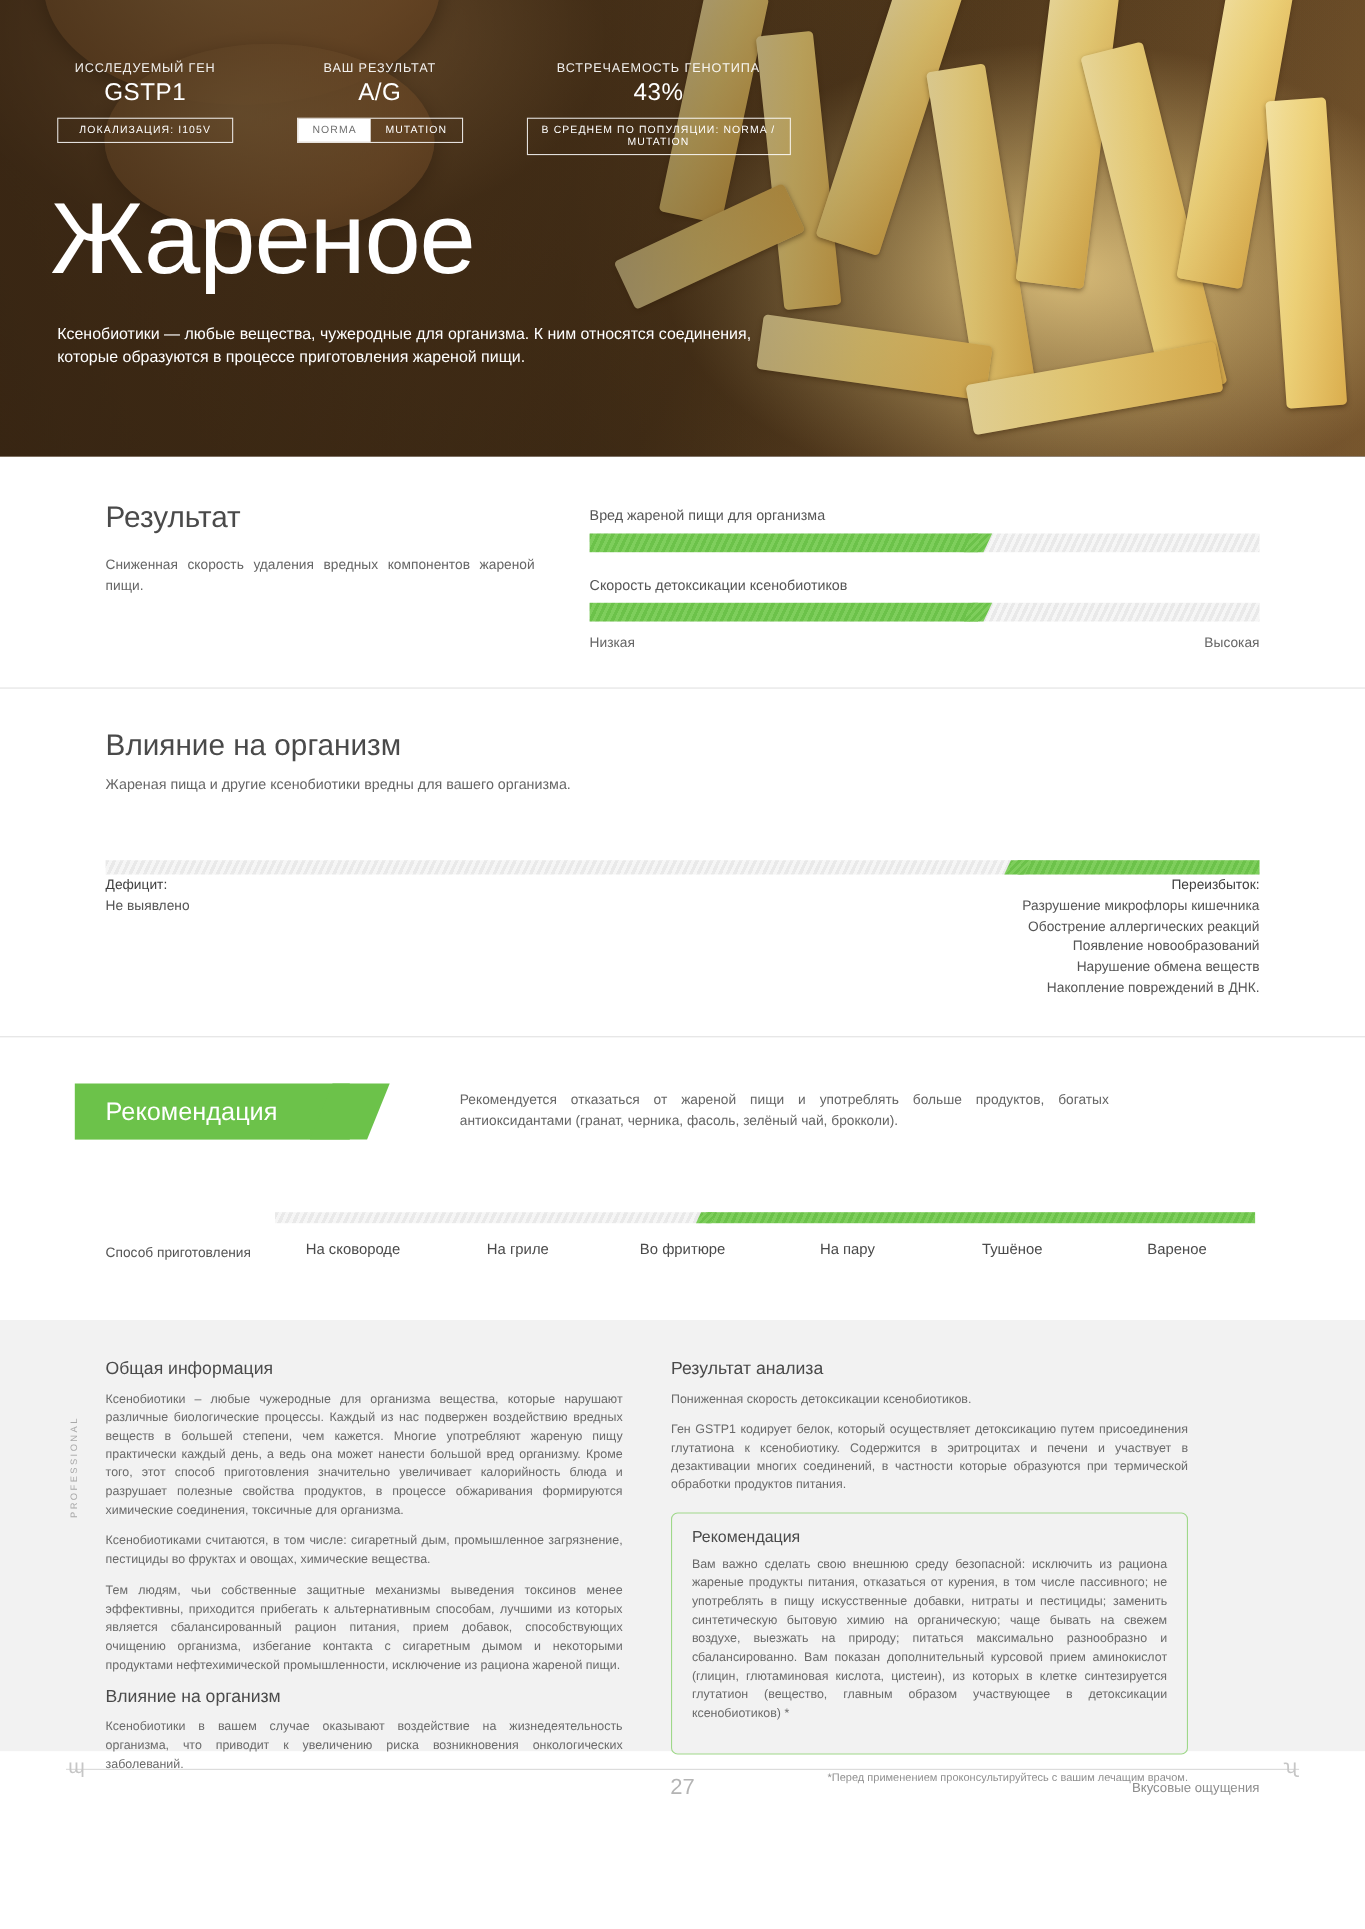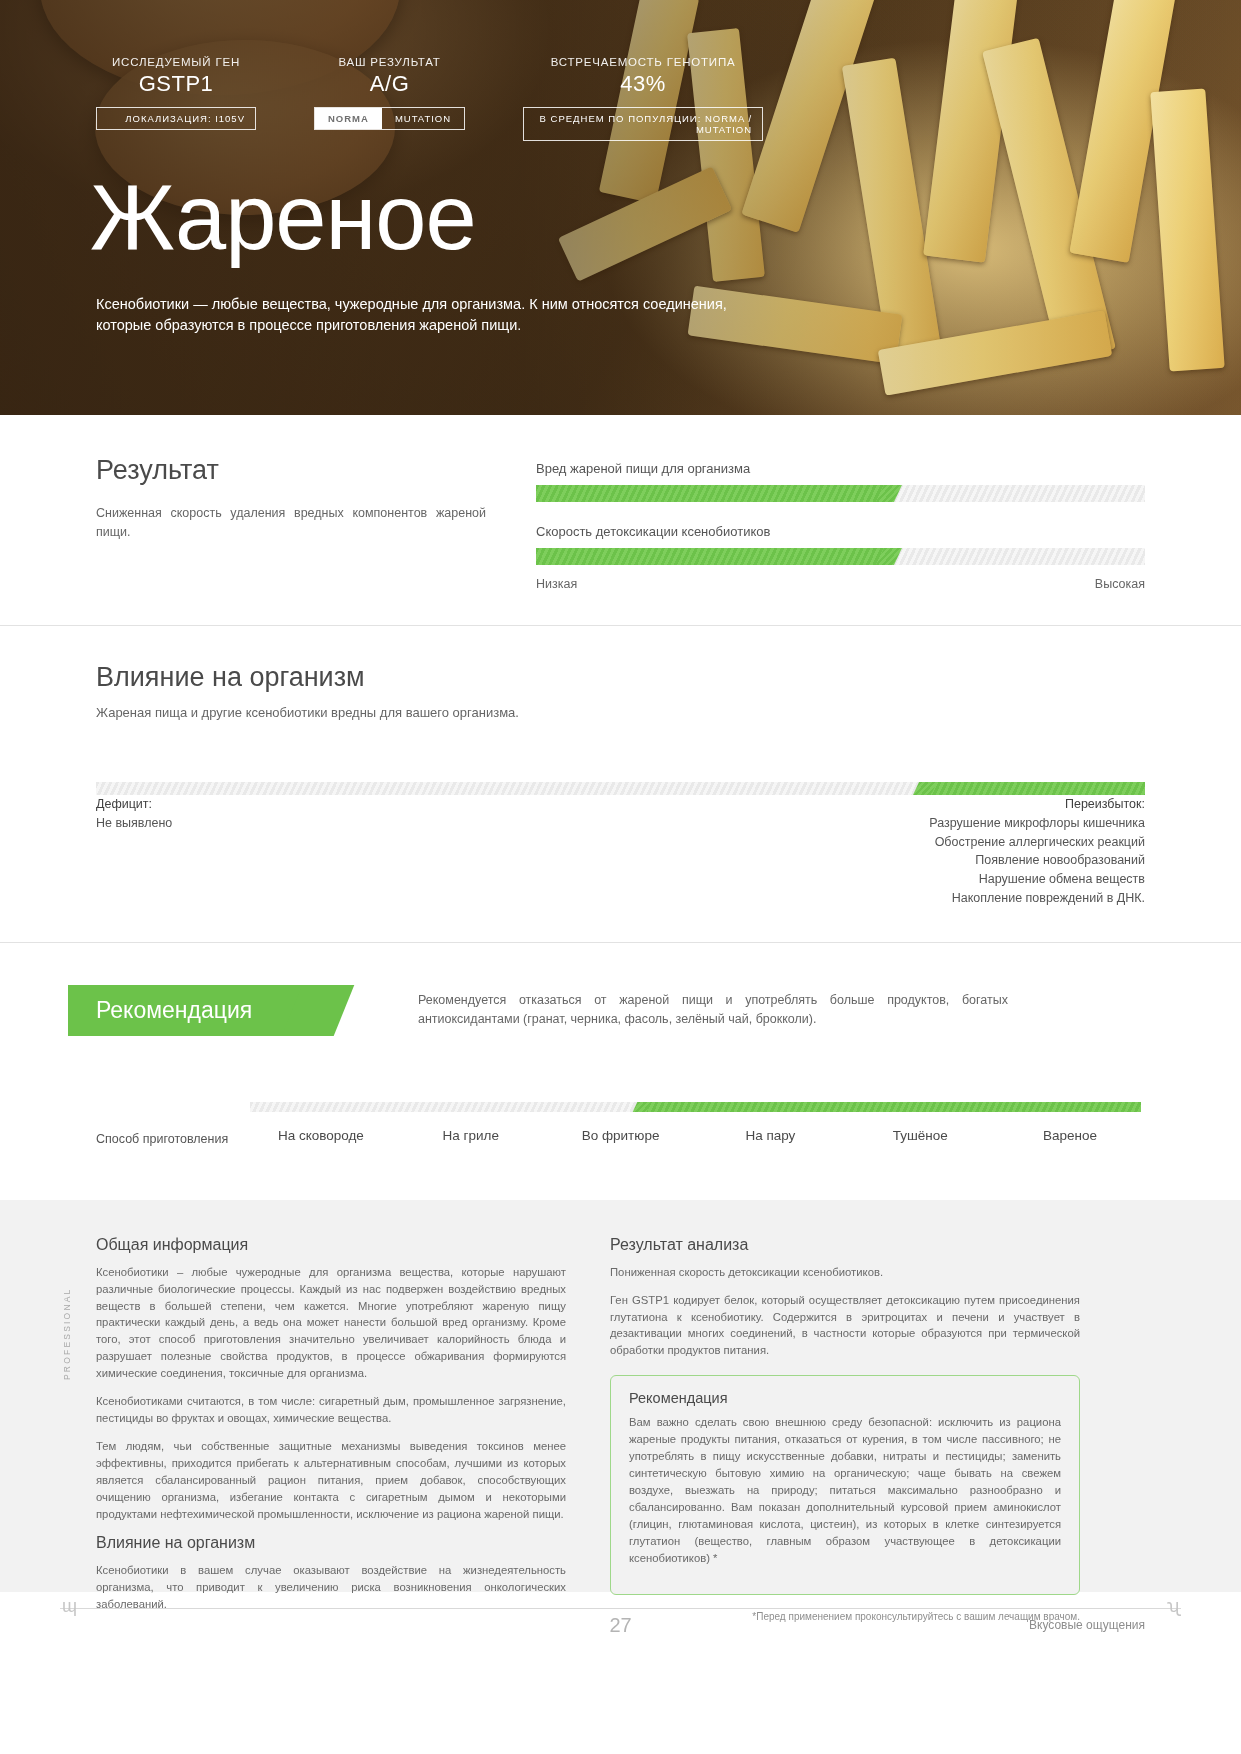--- a/index.html
+++ b/index.html
@@ -36,40 +36,40 @@
   .bun {
     position: absolute;
     border-radius: 50%;
     background: radial-gradient(ellipse at 40% 35%, #d8a86a, #b9824a 60%, #8b5d31 100%);
     box-shadow: 0 6px 18px rgba(30,15,5,.45);
   }
   .hero-shade {
     position: absolute; inset: 0;
     background: linear-gradient(to right, rgba(35,22,10,.72) 0%, rgba(38,24,11,.52) 42%, rgba(40,26,12,.12) 70%, rgba(40,26,12,0) 100%);
   }
-  .hero-inner { position: relative; z-index: 5; padding: 56px 0 0 96px; color: #fff; }
+  .hero-inner { position: relative; z-index: 5; padding: 56px 0 0 52px; color: #fff; }
 
   .gene-row { display: flex; align-items: flex-start; gap: 0; }
   .gene-col { margin-right: 58px; }
   .gene-col.c2 { margin-right: 58px; }
   .gene-label {
     font-size: 11.5px; letter-spacing: .8px; text-transform: uppercase;
     color: #ffffff; opacity: .92; text-align: center; margin-bottom: 3px;
   }
   .gene-value { font-size: 22px; font-weight: 400; text-align: center; letter-spacing: .5px; }
   .pill {
     margin-top: 10px;
     border: 1px solid rgba(255,255,255,.85);
     font-size: 9.5px; letter-spacing: 1px; text-transform: uppercase;
-    padding: 5px 10px; display: inline-block; text-align: right;
+    padding: 5px 10px; display: inline-block; text-align: center;
   }
   .pill-loc { width: 160px; }
   .seg { display: inline-flex; border: 1px solid rgba(255,255,255,.85); margin-top: 10px; }
   .seg span { font-size: 9.5px; letter-spacing: 1px; text-transform: uppercase; padding: 5px 13px; }
-  .seg .on { background: #ffffff; color: #6f6f6f; font-weight: bold; }
+  .seg .on { background: #ffffff; color: #6f6f6f; }
   .seg .off { color: #ffffff; }
   .pill-pop { width: 240px; }
 
   .hero-title {
     font-size: 92px; font-weight: 300; letter-spacing: -1px;
     margin: 28px 0 0 -6px; line-height: 1.05; color: #fff;
   }
   .hero-sub {
     margin-top: 28px; font-size: 14.5px; line-height: 1.5; max-width: 660px; color: #fff;
   }

